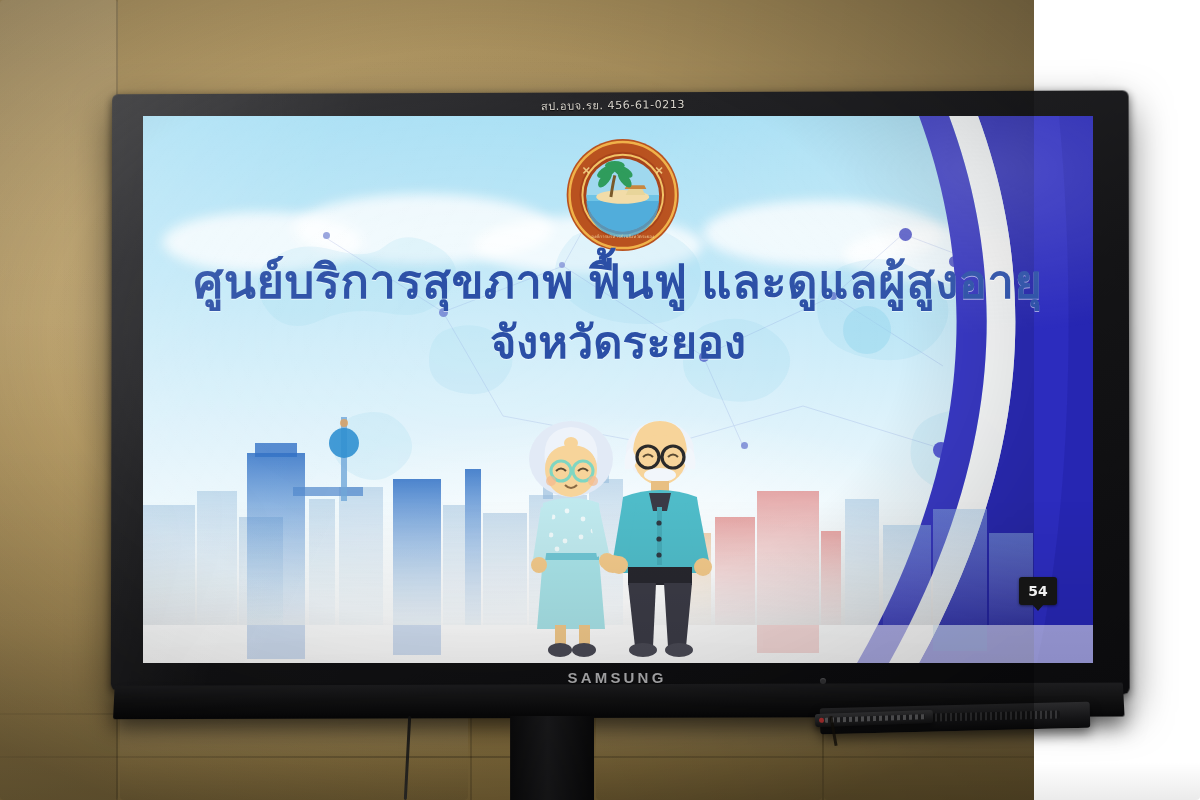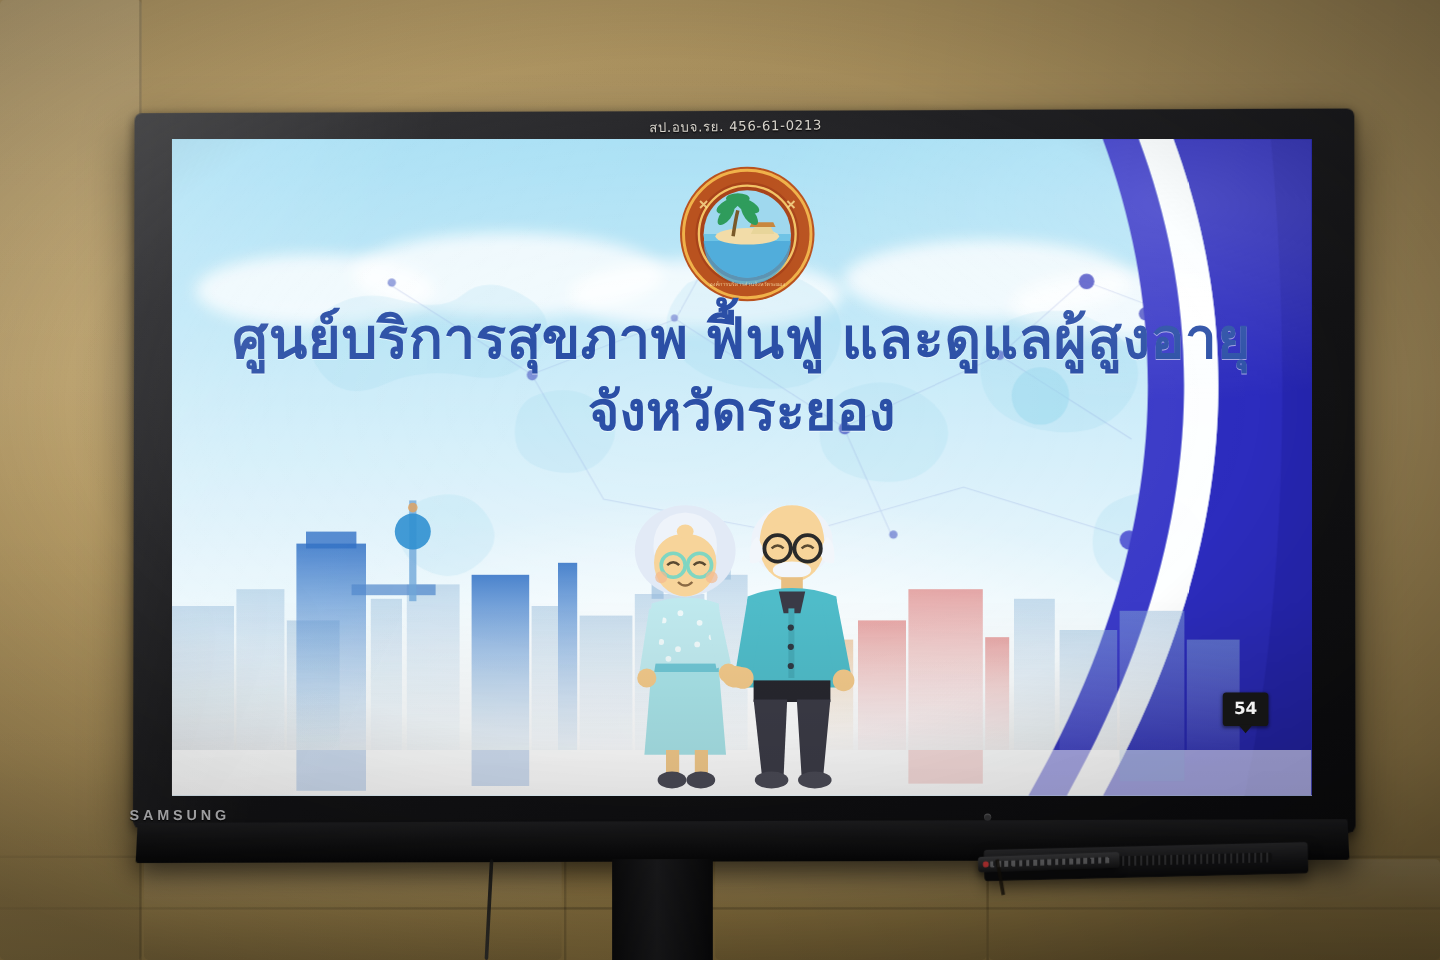--- a/index.html
+++ b/index.html
@@ -4,21 +4,21 @@
 <title>Presentation Display</title>
 <style>
   * { box-sizing: border-box; margin: 0; padding: 0; }
   html, body {
     width: 1200px; height: 800px;
     overflow: hidden;
     font-family: "Liberation Sans", "DejaVu Sans", sans-serif;
   }
 
   
-  #scene { position: relative; width: 1200px; height: 800px; background: #b1955d; }
+  #scene { position: relative; width: 1034px; height: 800px; background: #b1955d; }
 
   .wall {
     position: absolute; inset: 0;
     background:
       linear-gradient(100deg, rgba(255,255,255,0.05) 0%, rgba(0,0,0,0.10) 55%, rgba(0,0,0,0.22) 100%),
       linear-gradient(180deg, #b59a63 0%, #b99e67 40%, #ae9156 78%, #8f7640 100%);
   }
   .wall-seam {
     position: absolute; background: rgba(0,0,0,0.16);
   }
@@ -55,21 +55,21 @@
   .asset-tag {
     position: absolute; left: 355px; top: 2px; width: 300px; height: 22px;
     display: flex; align-items: center; justify-content: center;
     color: #d8d4cc; font-size: 11px; letter-spacing: 0.6px;
     font-family: "DejaVu Sans", sans-serif;
     transform: rotate(-0.9deg); text-shadow: 0 1px 1px rgba(0,0,0,0.8);
     white-space: nowrap; z-index: 6;
   }
   .brand {
     position: absolute; left: 0; right: 0; bottom: 6px;
-    text-align: left; color: #9d9d9f; font-size: 12px;
+    text-align: center; color: #9d9d9f; font-size: 15px;
     letter-spacing: 3.2px; font-weight: bold; z-index: 6;
     text-shadow: 0 1px 1px rgba(0,0,0,0.9);
   }
   .ir-dot {
     position: absolute; right: 300px; bottom: 8px; width: 6px; height: 6px;
     border-radius: 50%; background: #2a2a2c; z-index: 6;
     box-shadow: inset 0 1px 1px rgba(255,255,255,0.15);
   }
 
   

